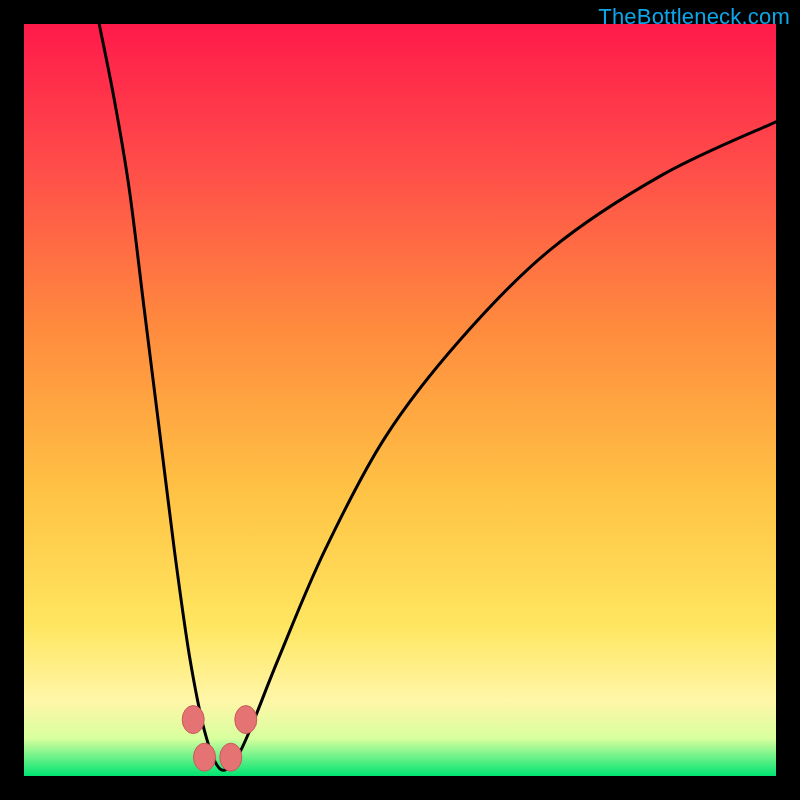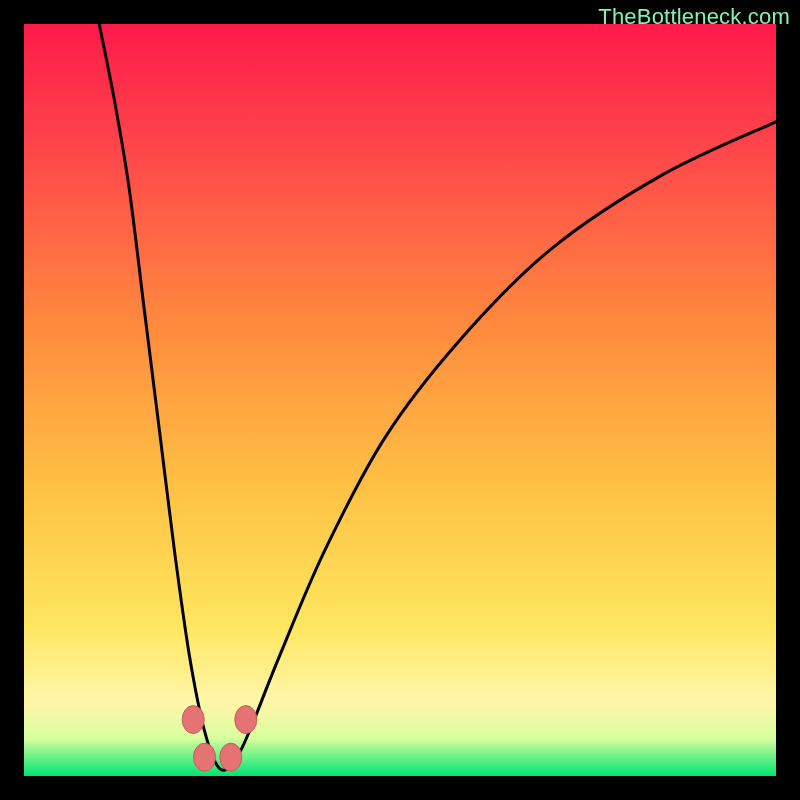--- a/index.html
+++ b/index.html
@@ -14,21 +14,21 @@
   .outer {
     position: relative;
     width: 800px;
     height: 800px;
     background: #000;
   }
   .watermark {
     position: absolute;
     top: 4px;
     right: 10px;
-    color: #86efac;
+    color: #0ea5e9;
     font-size: 22px;
     font-weight: 400;
     letter-spacing: 0.2px;
     z-index: 10;
   }
   .plot-area {
     position: absolute;
     left: 24px;
     top: 24px;
     width: 752px;

